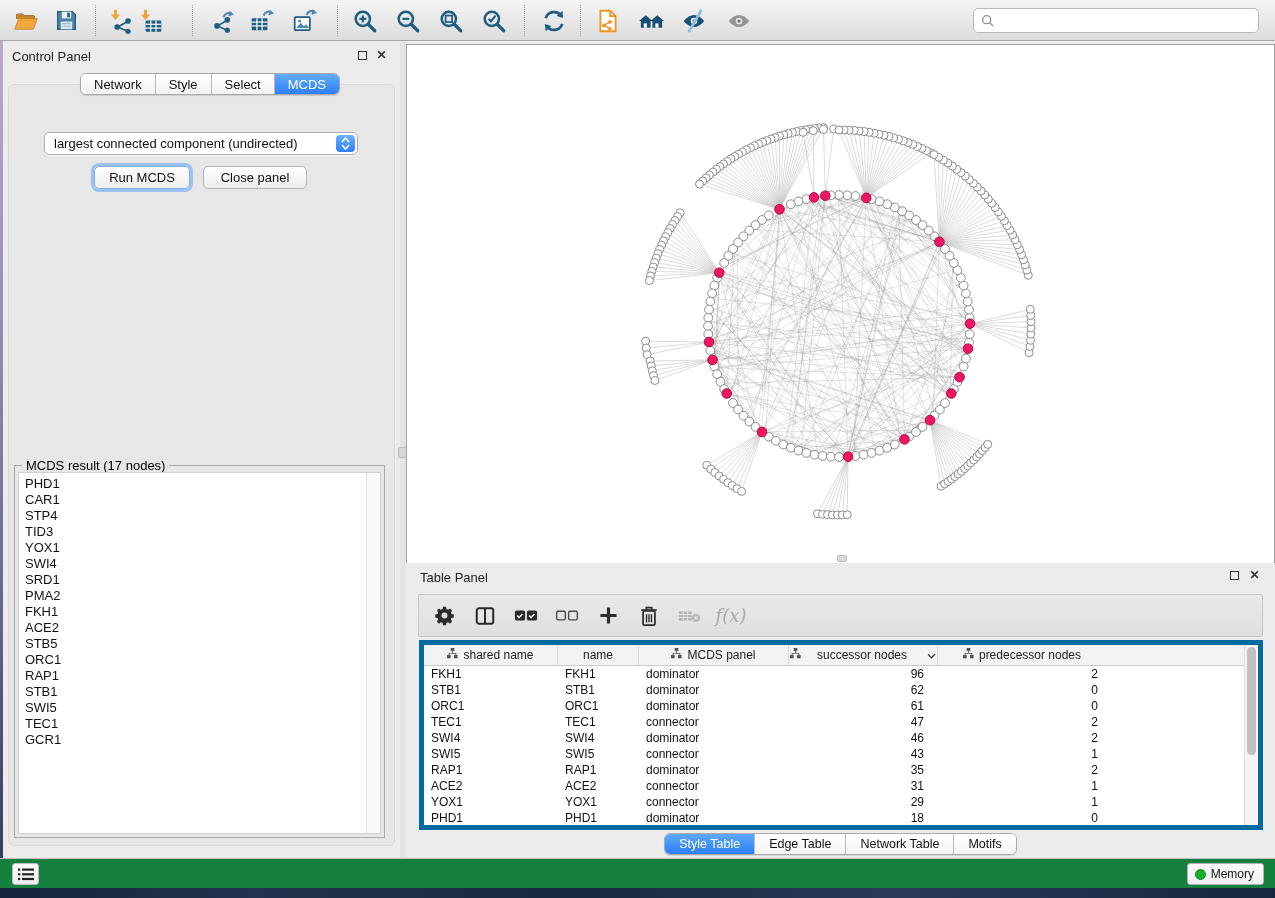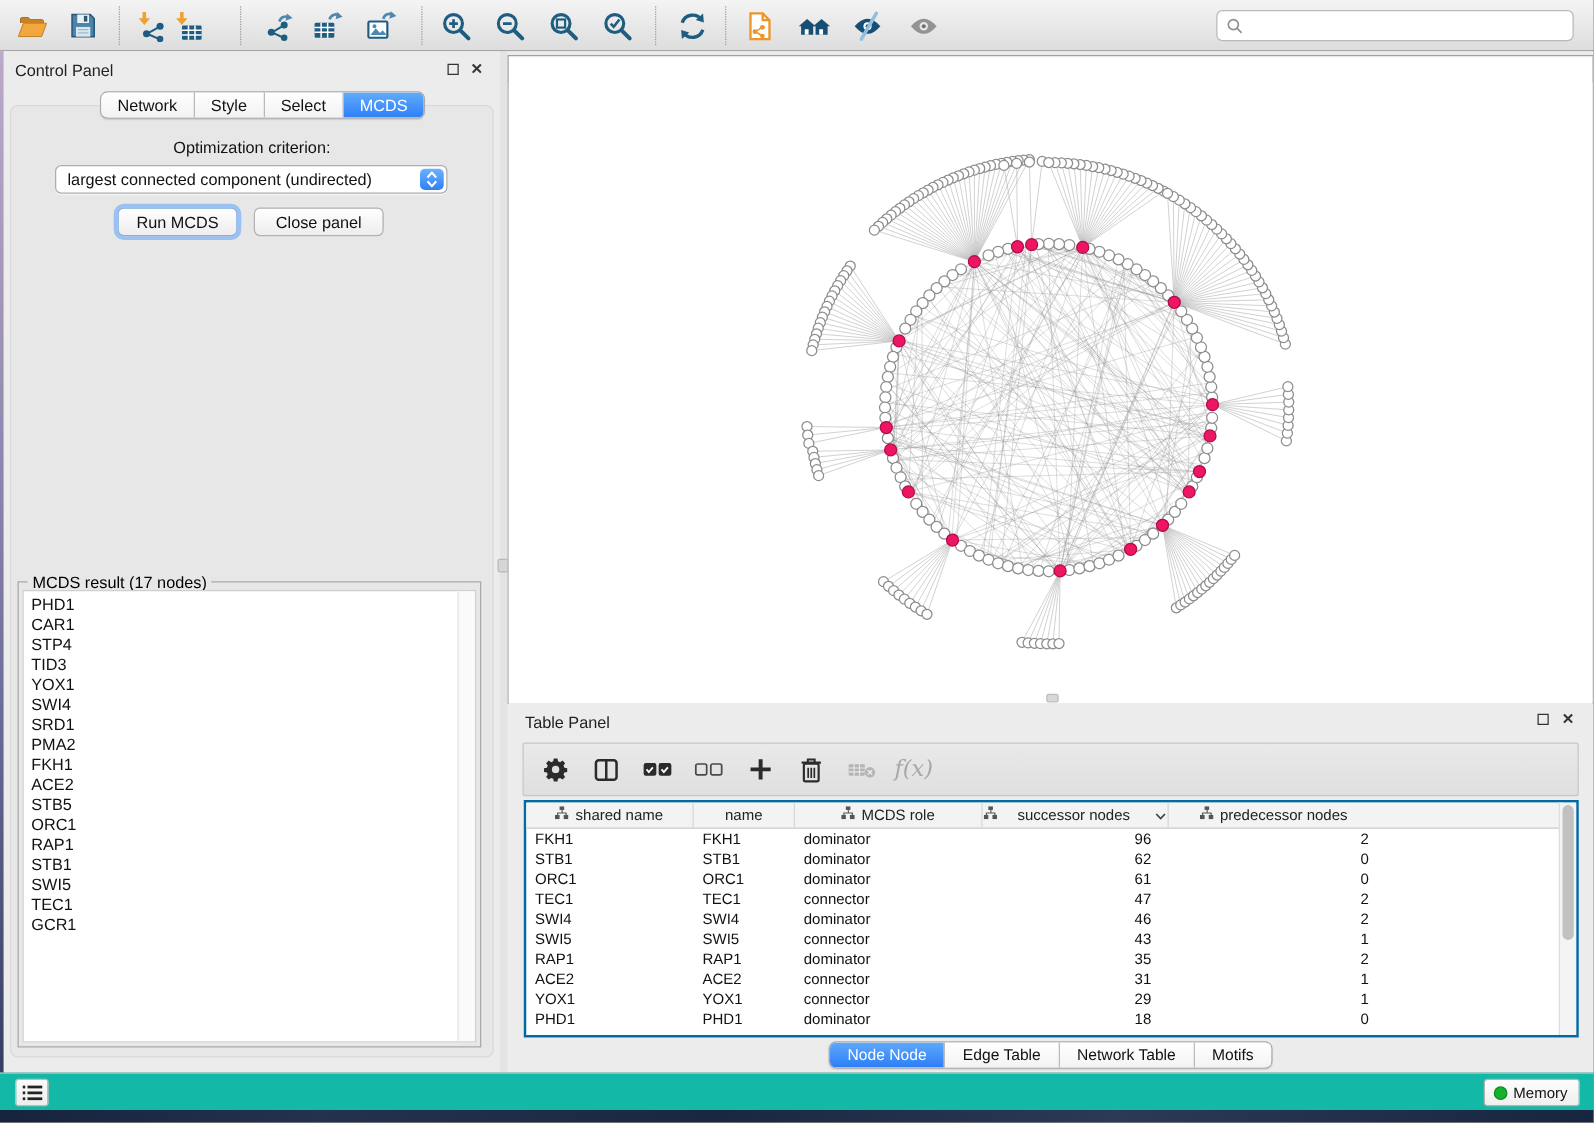--- a/index.html
+++ b/index.html
@@ -70,21 +70,21 @@
     border:1px solid #bdbdbd; border-radius:2px; }
   
   .table-panel { position:absolute; left:406px; top:566px; width:869px; height:292px; background:#ececec; }
   .tp-title { position:absolute; left:14px; top:4px; font-size:13px; color:#222; }
   .tp-toolbar { position:absolute; left:12px; top:28px; width:845px; height:43px;
     background:linear-gradient(#e9e9e9,#dfdfdf); border:1px solid #c6c6c6; border-radius:2px;
     display:flex; align-items:center; gap:17px; padding-left:13px; }
   .tpi { width:24px; height:24px; display:flex; align-items:center; justify-content:center; }
   .fx { font-family:"DejaVu Serif", serif; font-style:italic; font-size:18px; color:#a8a8a8; }
   .ntable { position:absolute; left:13px; top:74px; width:844px; height:190px; background:#fff;
-    border:2px solid #0369a1; overflow:hidden; }
+    border:5px solid #0369a1; overflow:hidden; }
   .thead { position:absolute; left:0; top:0; width:829px; height:21px; background:#f3f3f3;
     border-bottom:1px solid #cccccc; display:flex; }
   .th { height:100%; display:flex; align-items:center; justify-content:center; gap:5px;
     font-size:12px; color:#222; border-right:1px solid #d8d8d8; position:relative; }
   .th:last-child { border-right:none; }
   .tbody { position:absolute; left:0; top:21px; width:829px; }
   .trow { display:flex; height:16px; align-items:center; }
   .td { font-size:12px; color:#111; overflow:hidden; white-space:nowrap; }
   .td.textc { padding-left:7px; }
   .td.numc { text-align:right; }
@@ -92,21 +92,21 @@
   .tv-thumb { position:absolute; left:2px; top:2px; width:9px; height:108px; background:#c1c1c1; border-radius:5px; }
   .tp-tabs { position:absolute; left:0; right:0; top:267px; display:flex; justify-content:center; }
   .tp-tabs-group { display:flex; height:22px; border:1px solid #aaaaaa; border-radius:6px; overflow:hidden;
     background:#fff; box-shadow:0 1px 1px rgba(0,0,0,.1); }
   .tp-tab { padding:0 14px; display:flex; align-items:center; font-size:12.5px; color:#111;
     background:linear-gradient(#ffffff,#f3f3f3); border-right:1px solid #bbb; }
   .tp-tab:last-child { border-right:none; }
   .tp-tab.active { background:linear-gradient(#5ea9fc,#2c7ef7); color:#fff; }
   
   .status-bar { position:absolute; left:0; top:858px; width:1275px; height:30px;
-    background:#14b8a6; border-top:1px solid #bdbdbd; }
+    background:#15803d; border-top:1px solid #bdbdbd; }
   .list-btn { position:absolute; left:12px; top:4px; width:27px; height:22px; background:linear-gradient(#fbfbfb,#ededed);
     border:1px solid #bdbdbd; border-radius:3px; display:flex; align-items:center; justify-content:center; }
   .memory-btn { position:absolute; right:11px; top:4px; height:22px; padding:0 9px 0 7px;
     background:linear-gradient(#fdfdfd,#efefef); border:1px solid #b3b3b3; border-radius:3px;
     display:flex; align-items:center; gap:5px; font-size:12px; color:#111; }
   .memdot { width:11px; height:11px; border-radius:50%; background:#17b22c; border:1px solid #0d8a1f; }
   .gapfill { position:absolute; left:406px; top:41px; width:869px; height:3px; background:#ececec; }
   .gapfill2 { position:absolute; left:406px; top:563px; width:869px; height:3px; background:#ececec; }
 </style>
 </head>
@@ -289,21 +289,20 @@
       <span class="win-btn" style="right:31px"><span class="float-glyph"></span></span>
       <span class="win-btn" style="right:12px; font-weight:bold">✕</span>
     </div>
     <div class="cp-content"></div>
     <div class="cp-tabs">
         <div class="cp-tab">Network</div>
         <div class="cp-tab">Style</div>
         <div class="cp-tab">Select</div>
         <div class="cp-tab active">MCDS</div>
       </div>
-    <div class="opt-label">Optimization criterion:</div>
     <div class="dropdown">
       <span>largest connected component (undirected)</span>
       <span class="dd-stepper">
         <svg width="9" height="6" viewBox="0 0 9 6">
             <path d="M1 5l3.5-4L8 5" fill="none" stroke="#fff" stroke-width="1.6"></path>
           </svg>
         <svg width="9" height="6" viewBox="0 0 9 6">
             <path d="M1 1l3.5 4L8 1" fill="none" stroke="#fff" stroke-width="1.6"></path>
           </svg>
       </span>
@@ -682,21 +681,21 @@
           </div>
           <div class="th" style="width: 150px;">
             <span><svg width="11" height="11" viewBox="0 0 12 12">
                 <g fill="#555">
                   <rect x="4" y="0" width="4" height="3.2"></rect>
                   <rect x="0" y="7.6" width="4" height="3.6"></rect>
                   <rect x="7.6" y="7.6" width="4" height="3.6"></rect>
                   <path d="M5.7 3v2.4H1.8v2.4h1V6.4h6.4v1.4h1V5.4H6.7V3z"></path>
                 </g>
               </svg></span>
-            <span>MCDS role</span>
+            <span>MCDS panel</span>
           </div>
           <div class="th" style="width: 149px; gap: 16px;">
             <span><svg width="11" height="11" viewBox="0 0 12 12">
                 <g fill="#555">
                   <rect x="4" y="0" width="4" height="3.2"></rect>
                   <rect x="0" y="7.6" width="4" height="3.6"></rect>
                   <rect x="7.6" y="7.6" width="4" height="3.6"></rect>
                   <path d="M5.7 3v2.4H1.8v2.4h1V6.4h6.4v1.4h1V5.4H6.7V3z"></path>
                 </g>
               </svg></span>
@@ -789,21 +788,21 @@
             <div class="td numc" style="width: 168px; padding-right: 8px;">0</div>
           </div>
         </div>
       <div class="tv-scroll">
           <div class="tv-thumb"></div>
         </div>
     </div>
 
     <div class="tp-tabs">
       <div class="tp-tabs-group" id="bottom-tabs">
-          <div class="tp-tab active">Node Node</div>
+          <div class="tp-tab active">Style Table</div>
           <div class="tp-tab">Edge Table</div>
           <div class="tp-tab">Network Table</div>
           <div class="tp-tab">Motifs</div>
         </div>
     </div>
   </div>
 
   <div class="status-bar">
     <span class="list-btn">
       <svg width="16" height="13" viewBox="0 0 16 13">

